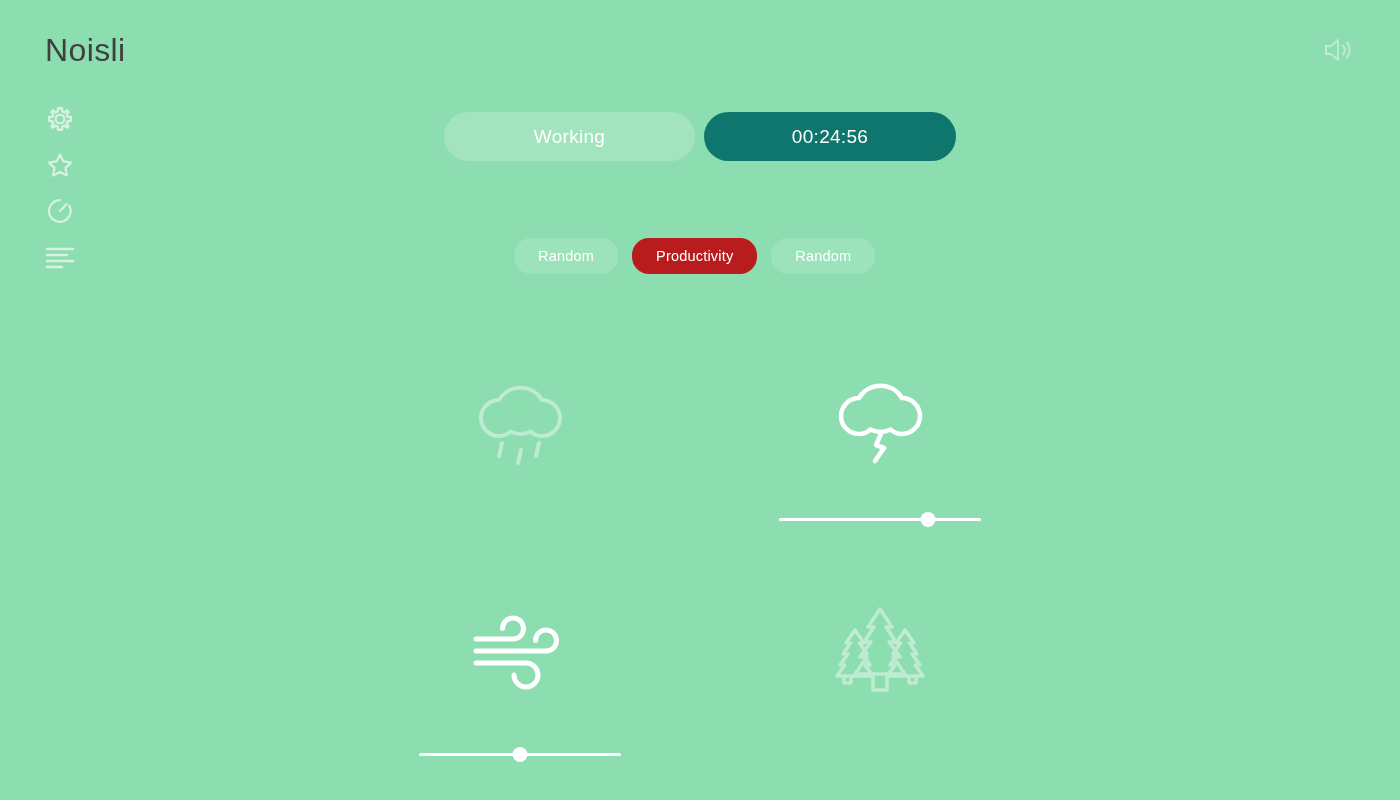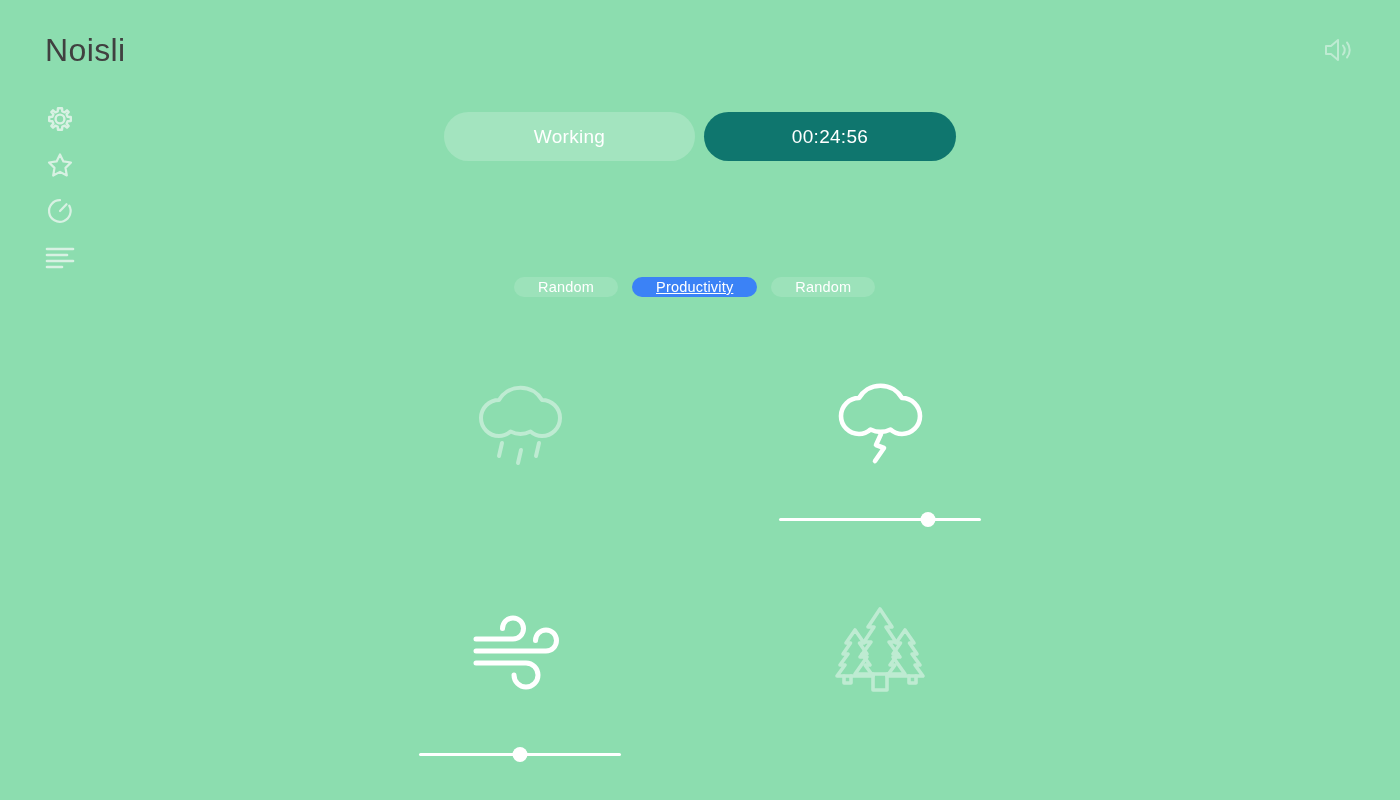--- a/index.html
+++ b/index.html
@@ -90,33 +90,32 @@
 
   
   #playlists {
     position: absolute;
     left: 514px;
     top: 238px;
     display: flex;
     gap: 14px;
   }
   .playlist-btn {
-    height: 20px;
+    height: 36px;
     border-radius: 17px;
     background: #9CE2BA;
     color: #FFFFFF;
     font-size: 14.5px;
     display: flex;
     align-items: center;
     justify-content: center;
     padding: 0 24px;
     cursor: pointer;
     user-select: none;
     letter-spacing: 0.2px;
-    margin-top: 39px;
   }
 
   
   #sound-grid {
     position: absolute;
     left: 340px;
     top: 340px;
     width: 720px;
     display: grid;
     grid-template-columns: 1fr 1fr;
@@ -226,21 +225,21 @@
 
 </div>
 
 <div id="top-pills">
   <div class="pill" id="pill-task" style="background: rgb(163, 228, 191);">Working</div>
   <div class="pill" id="pill-timer" style="background: #0f766e;">00:24:56</div>
 </div>
 
 <div id="playlists">
   <div class="playlist-btn" style="background: rgb(156, 226, 186);">Random</div>
-  <div class="playlist-btn" style="background: #3b82f6; text-decoration: underline;">Productivity</div>
+  <div class="playlist-btn" style="background: #b91c1c;">Productivity</div>
   <div class="playlist-btn" style="background: rgb(156, 226, 186);">Random</div>
 </div>
 
 <div id="sound-grid">
 
   <div class="sound-cell">
     <div class="sound-icon inactive">
       <svg width="108" height="108" viewBox="0 0 108 108" fill="none" stroke-width="4" stroke-linecap="round" stroke-linejoin="round" stroke="#BEEBD2">
         <path d="M33 76 A18 18 0 0 1 33 40 A25 25 0 0 1 76 40 A18 18 0 0 1 76 76
                  A18 18 0 0 1 64.5 71.5 A23 23 0 0 1 44.5 71.5 A18 18 0 0 1 33 76 Z"></path>

